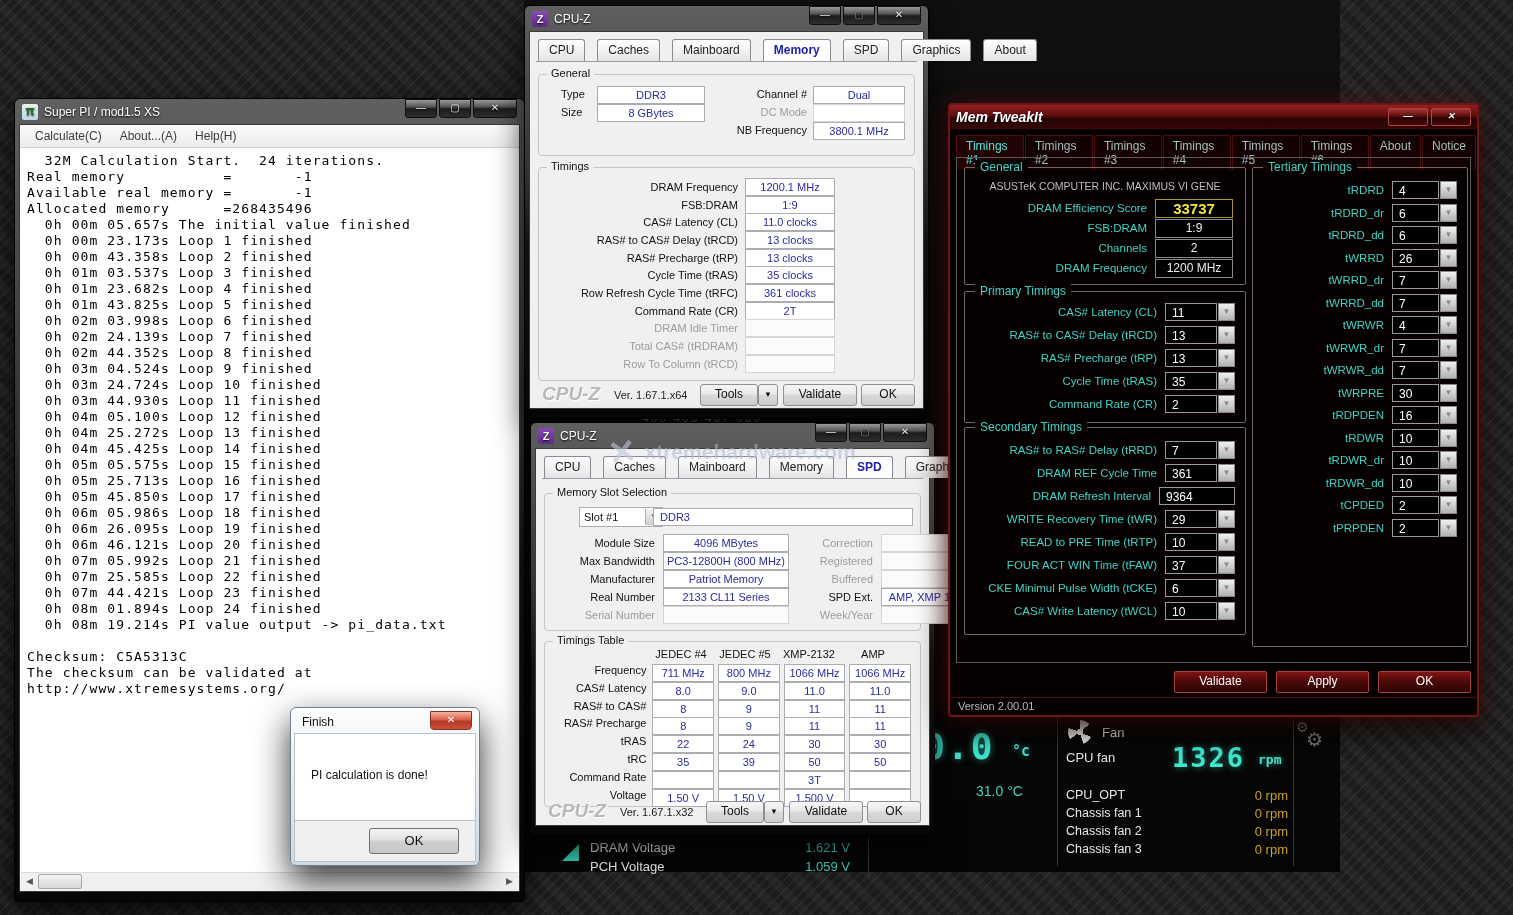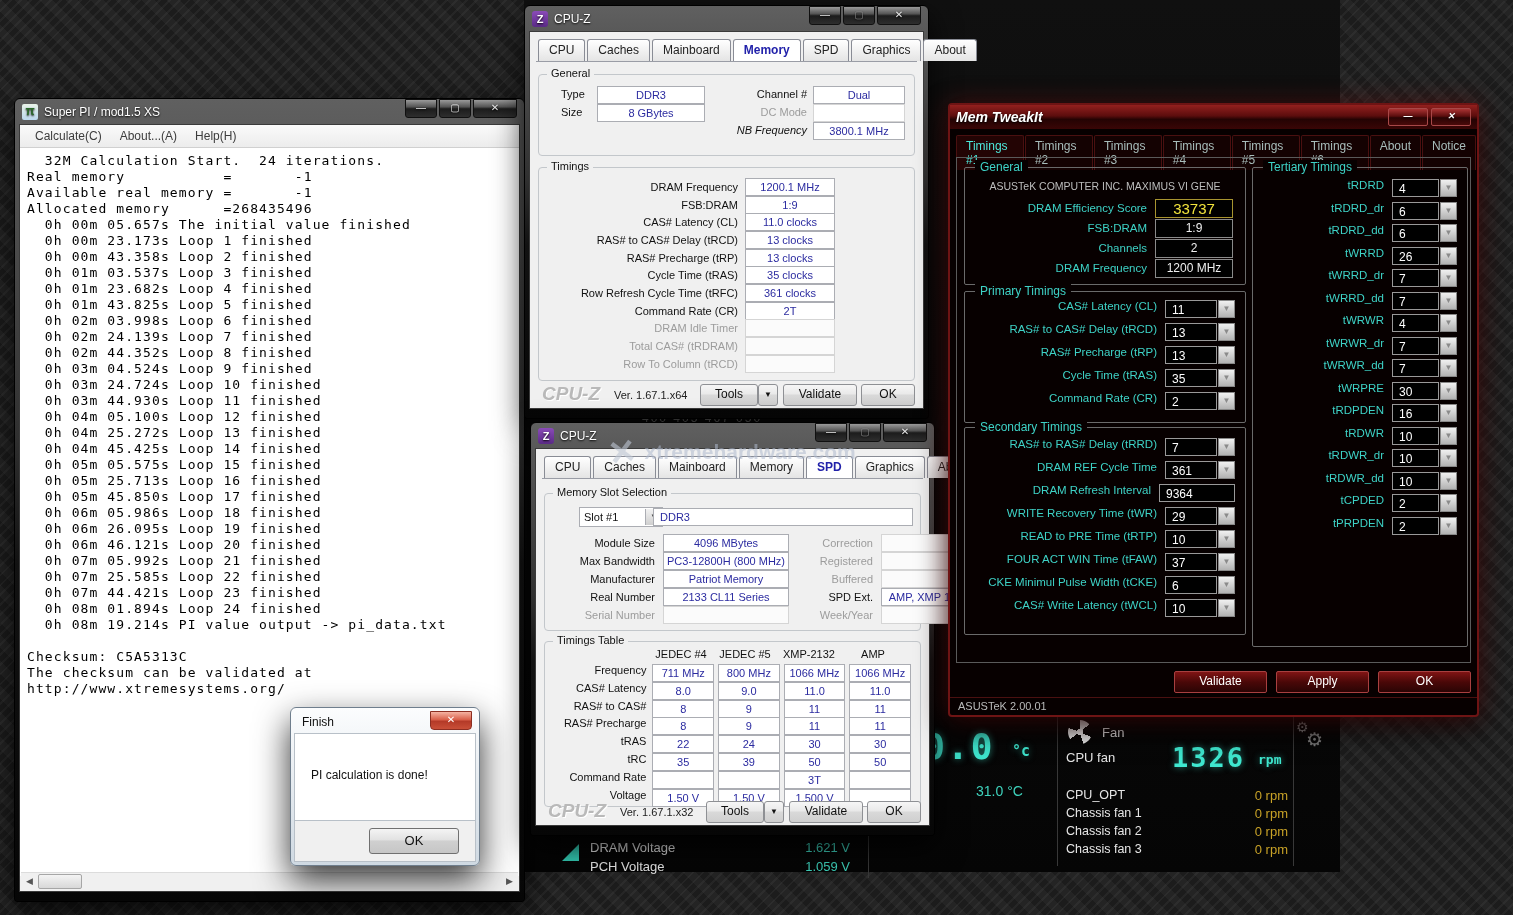--- a/index.html
+++ b/index.html
@@ -17,21 +17,21 @@
     color:#fff;font-size:12px;text-shadow:0 1px 2px #000;}
   .cbtns{margin-left:auto;display:flex;gap:2px;align-self:flex-start;}
   .cbtn{width:30px;height:17px;border:1px solid #101010;border-radius:0 0 3px 3px;
     background:linear-gradient(#9a9a9a,#555 40%,#1c1c1c 52%,#2e2e2e);
     color:#e8e8e8;font-size:10px;line-height:15px;text-align:center;cursor:default;}
   .cbtn.close{width:42px;}
   .cbtn.dis{color:#8a8a8a;}
   .client{position:relative;background:#f0f0f0;border:1px solid #3a3a3a;}
   
   .tabs{position:absolute;left:8px;top:7px;display:flex;}
-  .tab{padding:3px 10px 4px;margin-right:2px;font-size:12px;color:#222;
+  .tab{padding:3px 10px 4px;margin-right:12px;font-size:12px;color:#222;
     border:1px solid #898c95;border-bottom:none;border-radius:3px 3px 0 0;
     background:linear-gradient(#fff,#e4e4e4);}
   .tab.active{background:#fff;color:#2222aa;position:relative;top:0px;font-weight:bold;}
   .tabline{position:absolute;left:6px;right:6px;height:1px;background:#9a9da6;}
   .grp{position:absolute;border:1px solid #c3c7cb;border-radius:4px;}
   .grp>.glabel{position:absolute;top:-8px;left:8px;background:#f0f0f0;padding:0 4px;
     font-size:11px;color:#111;}
   .fld{display:inline-block;border:1px solid #abadb3;background:#fff;color:#2b2ba0;
     font-size:11px;height:16px;line-height:16px;text-align:center;vertical-align:middle;}
   .lbl{font-size:11px;color:#111;}
@@ -84,35 +84,35 @@
     background:linear-gradient(#a33,#5a0d0d 45%,#2a0404 55%,#4a0a0a);color:#fff;
     font-size:9px;line-height:14px;text-align:center;margin-left:3px;}
   .mttabs{display:flex;padding:6px 0 0 6px;}
   .mtab{padding:3px 9px;font-size:12px;color:#a8bdbb;border:1px solid #4a1010;border-bottom:none;
     border-radius:2px 2px 0 0;background:#140202;margin-right:1px;}
   .mtab.active{color:#4de8db;background:#230404;}
   .mtpage{position:absolute;border:1px solid #5a5a5a;}
   .mtgrp{position:absolute;border:1px solid #6a6a6a;border-radius:2px;}
   .mtgrp>.glabel{position:absolute;top:-8px;left:10px;background:#070000;padding:0 5px;
     font-size:12px;color:#3ed2c6;}
-  .mtrow{display:flex;justify-content:flex-end;height:23px;padding-right:10px;}
+  .mtrow{display:flex;align-items:center;justify-content:flex-end;height:23px;padding-right:10px;}
   .mtrow .mlbl{font-size:11.5px;color:#3ed2c6;margin-right:8px;}
   .mtbox{width:52px;height:18px;border:1px solid #999;background:#000;color:#fff;
     font-size:12px;line-height:18px;padding-left:6px;box-sizing:border-box;}
   .mtdd{width:17px;height:18px;border:1px solid #888;box-sizing:border-box;margin-left:1px;
     background:linear-gradient(#f0f0f0,#b2b2b2);color:#8a8a8a;font-size:8px;
     line-height:16px;text-align:center;}
   .mtrow.noarrow .mtbox{width:76px;}
   .mtrow-t{height:22.5px;}
   .mtrow-t .mtbox{width:47px;}
   .mtgenrow{display:flex;align-items:center;justify-content:flex-end;height:20px;padding-right:12px;}
   .mtgenrow .mlbl{font-size:11.5px;color:#3ed2c6;margin-right:8px;}
   .mtgenbox{width:76px;height:17px;border:1px solid #8a8a8a;background:#000;color:#eee;
     font-size:12px;line-height:17px;text-align:center;}
-  .mtgenbox.score{color:#f2e43c;font-size:15px;font-weight:normal;border-color:#a89430;}
+  .mtgenbox.score{color:#f2e43c;font-size:15px;font-weight:bold;border-color:#a89430;}
   .mtfoot{position:absolute;display:flex;gap:9px;}
   .mtpush{width:91px;height:20px;border:1px solid #a84040;border-radius:2px;text-align:center;
     background:linear-gradient(#801414,#4a0808 50%,#2a0404);color:#fff;font-size:12px;line-height:19px;}
   .mtver{position:absolute;color:#b9b9b9;font-size:11px;}
   
   .apppanel{position:absolute;left:524px;top:0;width:816px;height:872px;
     background:linear-gradient(180deg,#101010,#0a0a0a 60%,#050505);}
   .vline{position:absolute;width:1px;background:#383838;}
   .lcd{font-family:"DejaVu Sans Mono",monospace;font-weight:bold;color:#3fe8d0;
     text-shadow:0 0 7px rgba(63,232,208,.55);}
@@ -297,21 +297,21 @@
       <div class="grp" style="left:8px;top:42px;width:375px;height:80px;">
         <span class="glabel">General</span>
         <span class="lbl" style="position:absolute;left:22px;top:13px;">Type</span>
         <span class="fld" style="position:absolute;left:58px;top:11px;width:106px;">DDR3</span>
         <span class="lbl" style="position:absolute;left:22px;top:31px;">Size</span>
         <span class="fld" style="position:absolute;left:58px;top:29px;width:106px;">8 GBytes</span>
         <span class="lbl" style="position:absolute;left:206px;top:13px;width:62px;text-align:right;">Channel #</span>
         <span class="fld" style="position:absolute;left:274px;top:11px;width:90px;">Dual</span>
         <span class="lbl dis" style="position:absolute;left:206px;top:31px;width:62px;text-align:right;">DC Mode</span>
         <span class="fld" style="position:absolute;left:274px;top:29px;width:90px;border-color:#d5d5d5;"></span>
-        <span class="lbl" style="position:absolute;left:176px;top:49px;width:92px;text-align:right;font-style:italic;">NB Frequency</span>
+        <span class="lbl" style="position:absolute;left:176px;top:49px;width:92px;text-align:right;">NB Frequency</span>
         <span class="fld" style="position:absolute;left:274px;top:47px;width:90px;">3800.1 MHz</span>
       </div>
 
       <div class="grp" style="left:8px;top:135px;width:375px;height:212px;">
         <span class="glabel">Timings</span>
         <div style="position:absolute;left:8px;top:10px;right:88px0;width:288px;">
 
         <div class="czrow">
               <span class="lbl">DRAM Frequency</span>
               <span class="fld">1200.1 MHz</span>
@@ -738,21 +738,21 @@
           </div>
         </div>
     </div>
 
     <div class="mtfoot" style="left:224px;top:566px;">
       <span class="mtpush">Validate</span>
       <span class="mtpush">Apply</span>
       <span class="mtpush">OK</span>
     </div>
     <div style="position:absolute;left:0;right:0;top:592px;border-top:1px solid #4a1010;"></div>
-    <span class="mtver" style="left:8px;top:595px;">ASUSTeK 2.00.01</span>
+    <span class="mtver" style="left:8px;top:595px;">Version 2.00.01</span>
   </div>
 
   <div class="findlg" style="left:290px;top:707px;z-index:50;">
     <div class="fintitle">
       <span>Finish</span>
       <span class="finclose">✕</span>
     </div>
     <div class="finbody">PI calculation is done!</div>
     <div class="finstrip">
       <span class="finok" style="margin-left:58px;">OK</span>

